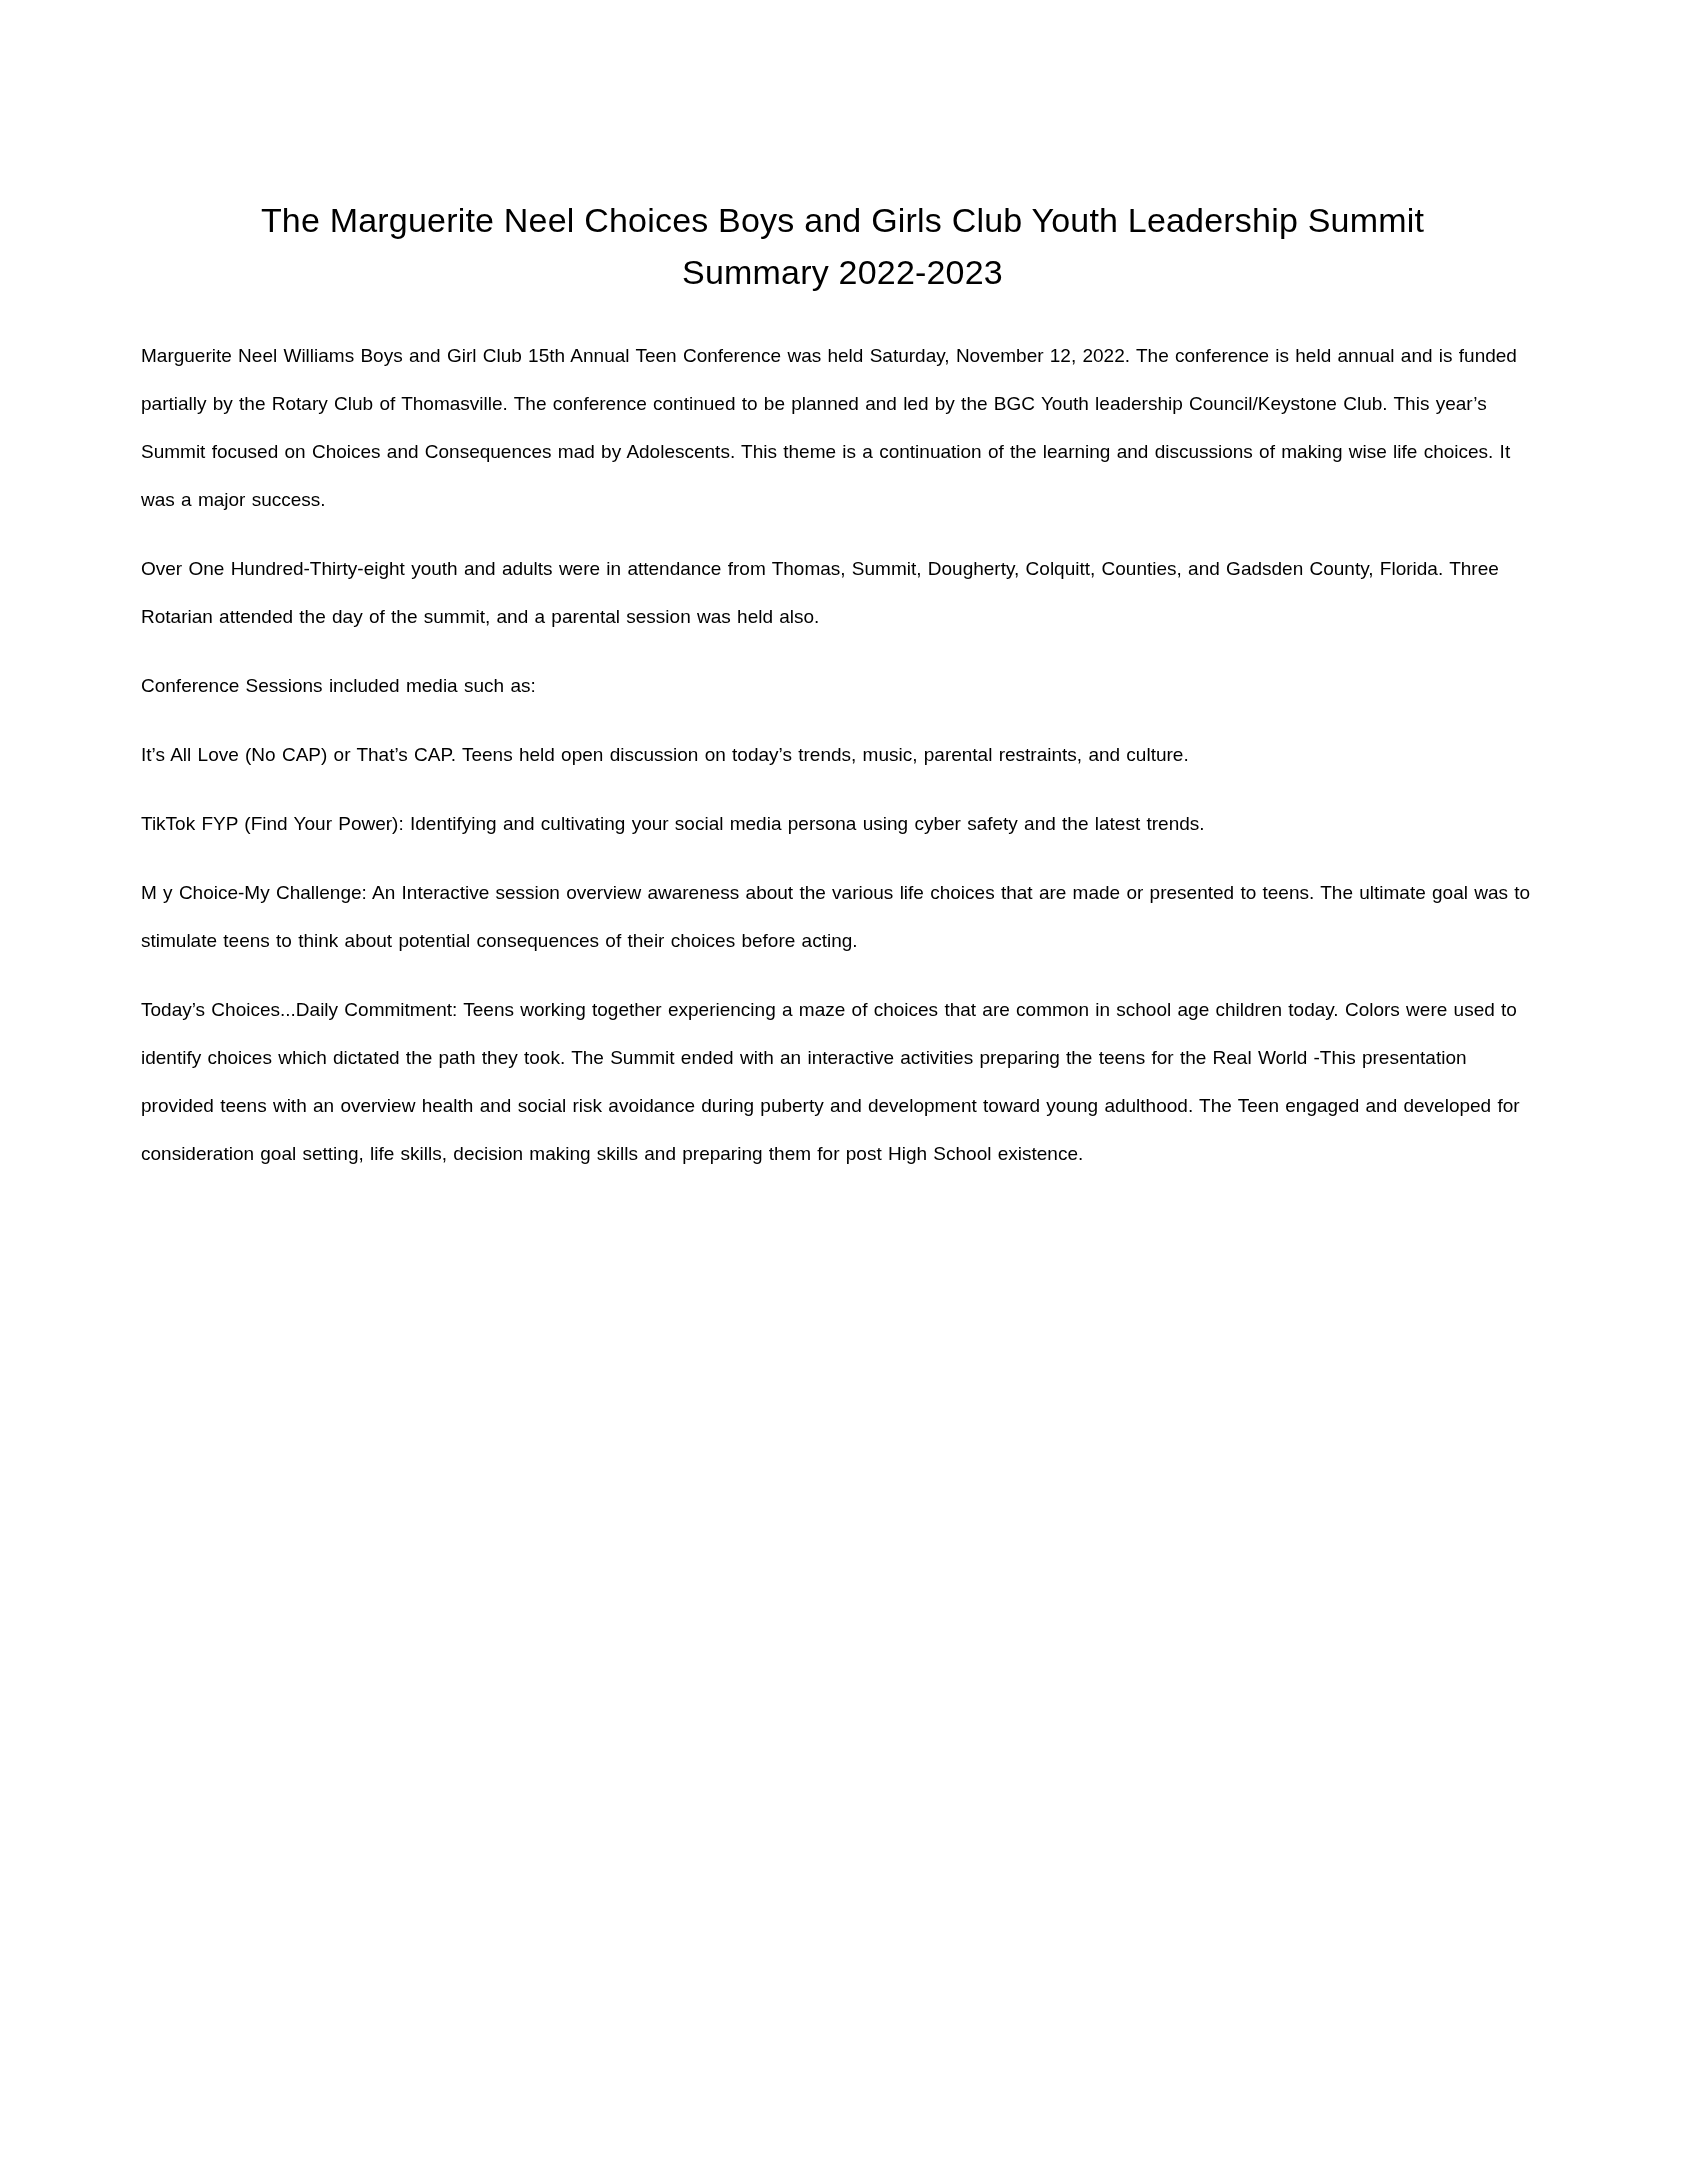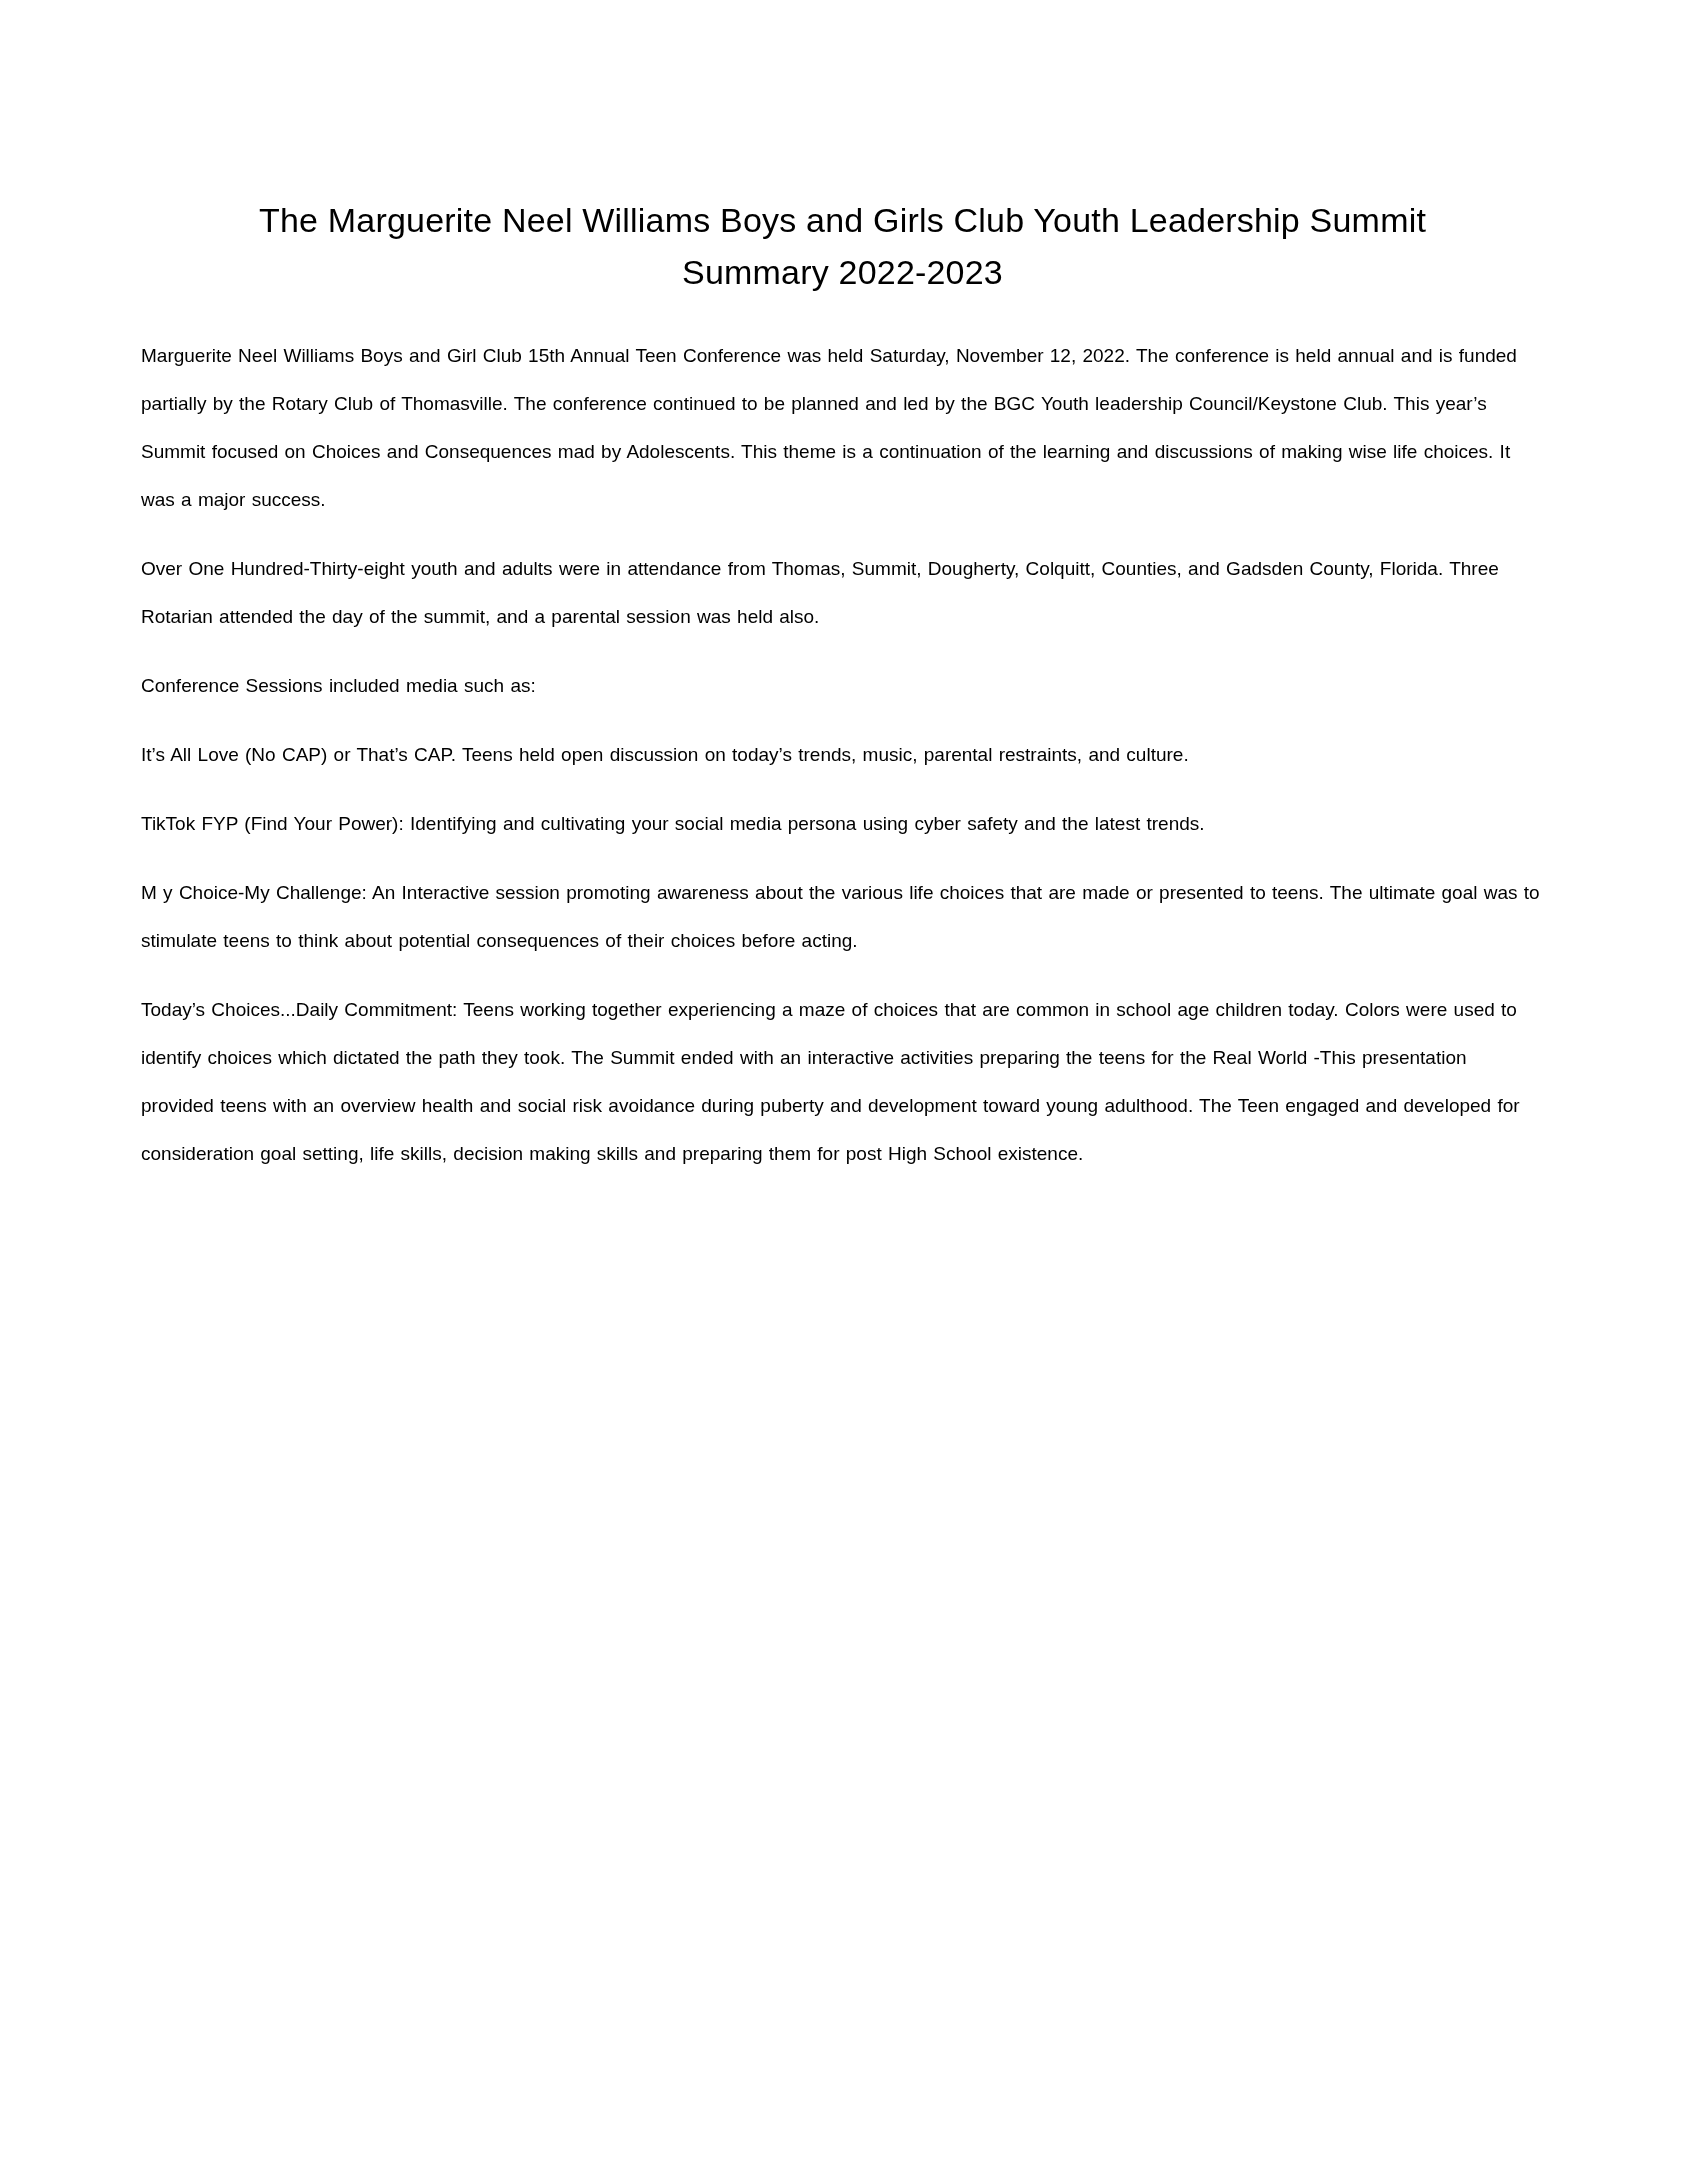--- a/index.html
+++ b/index.html
@@ -32,26 +32,26 @@
     margin: 0 0 21px 0;
     text-align: left;
     word-spacing: 1px;
   }
 </style>
 </head>
 <body>
 
 <div class="doc-page">
   <h1 class="doc-title">
-    <span>The Marguerite Neel Williams Boys and Girls Club Youth Leadership Summit</span><br>
+    <span>The Marguerite Neel Choices Boys and Girls Club Youth Leadership Summit</span><br>
     <span>Summary 2022-2023</span>
   </h1>
   <div class="doc-body">
     <p>Marguerite Neel Williams Boys and Girl Club 15th Annual Teen Conference was held Saturday, November 12, 2022.  The conference is held annual and is funded partially by the Rotary Club of Thomasville. The conference continued to be planned and led by the BGC Youth leadership Council/Keystone Club.  This year’s Summit focused on Choices and Consequences mad by Adolescents.  This theme is a continuation of the learning and discussions of making wise life choices.  It was a major success.</p>
     <p>Over One Hundred-Thirty-eight youth and adults were in attendance from Thomas, Summit, Dougherty, Colquitt, Counties, and Gadsden County, Florida. Three Rotarian attended the day of the summit, and a parental session was held also.</p>
     <p>Conference Sessions included media such as:</p>
     <p>It’s All Love (No CAP) or That’s CAP.  Teens held open discussion on today’s trends, music, parental restraints, and culture.</p>
     <p>TikTok FYP (Find Your Power): Identifying and cultivating your social media persona using cyber safety and the latest trends.</p>
-    <p>M y Choice-My Challenge:  An Interactive session promoting awareness about the various life choices that are made or presented to teens.  The ultimate goal was to stimulate teens to think about potential consequences of their choices before acting.</p>
+    <p>M y Choice-My Challenge:  An Interactive session overview awareness about the various life choices that are made or presented to teens.  The ultimate goal was to stimulate teens to think about potential consequences of their choices before acting.</p>
     <p>Today’s Choices...Daily Commitment:  Teens working together experiencing a maze of choices that are common in school age children today. Colors were used to identify choices which dictated the path they took.  The Summit ended with an interactive activities preparing the teens for the Real World -This presentation provided teens with an overview health and social risk avoidance during puberty and development toward young adulthood.  The Teen engaged and developed for consideration goal setting, life skills, decision making skills and preparing them for post High School existence.</p>
   </div>
 </div>
 
 
 </body></html>

